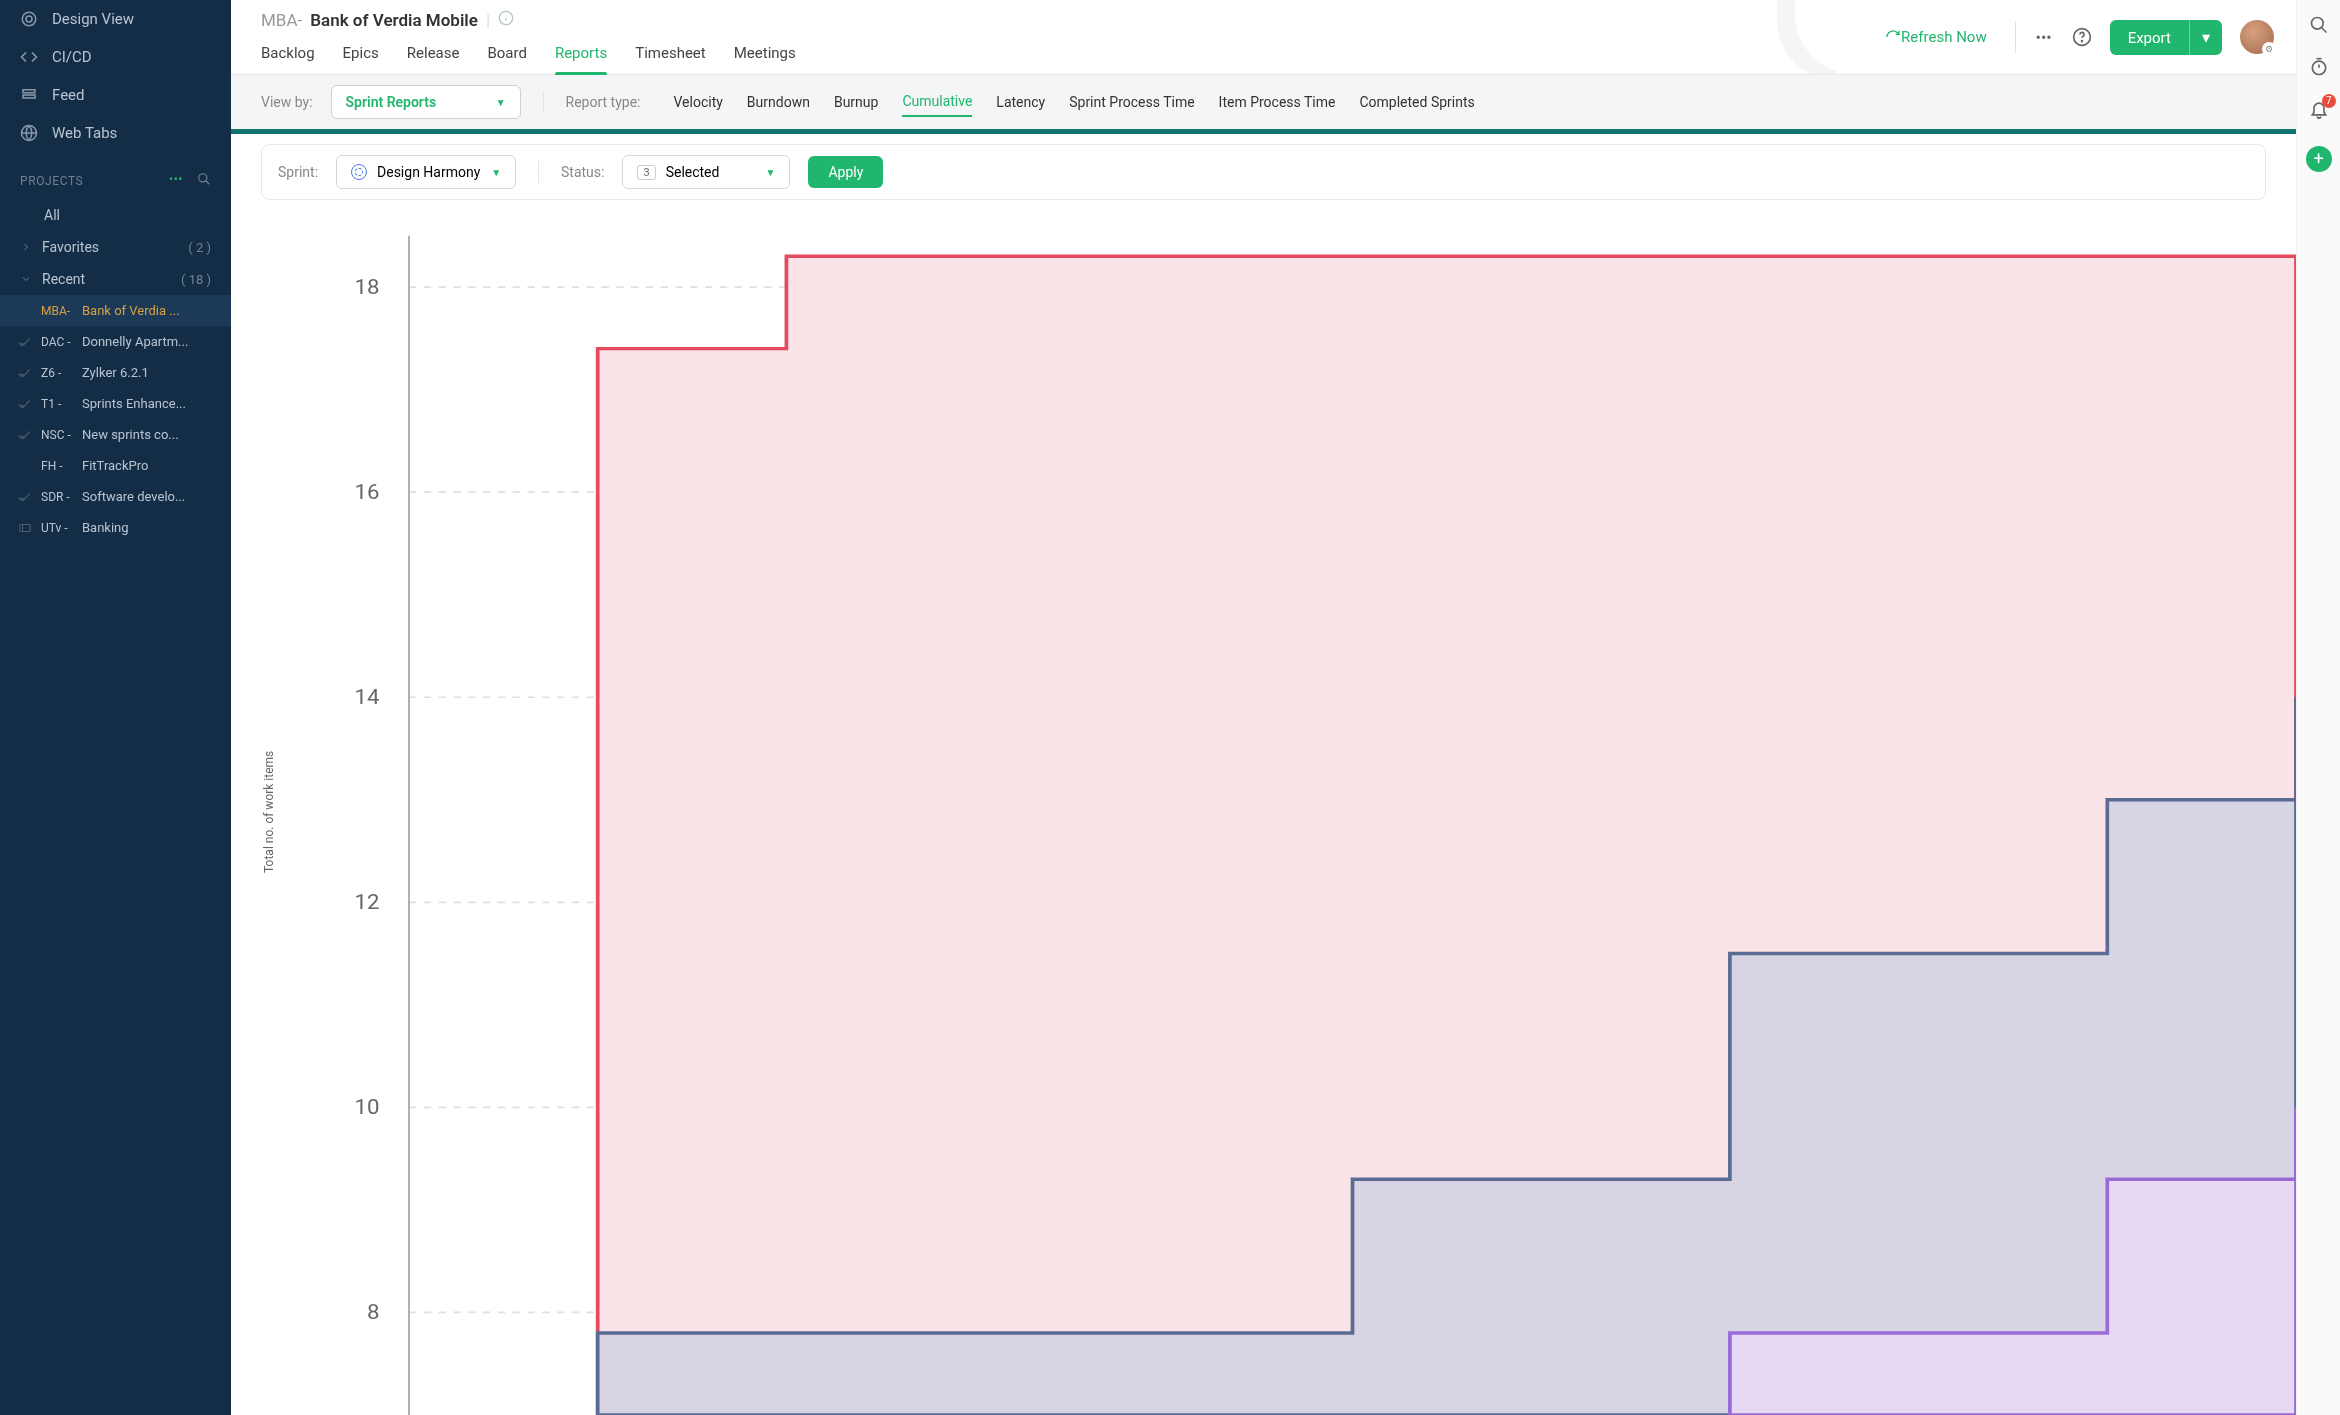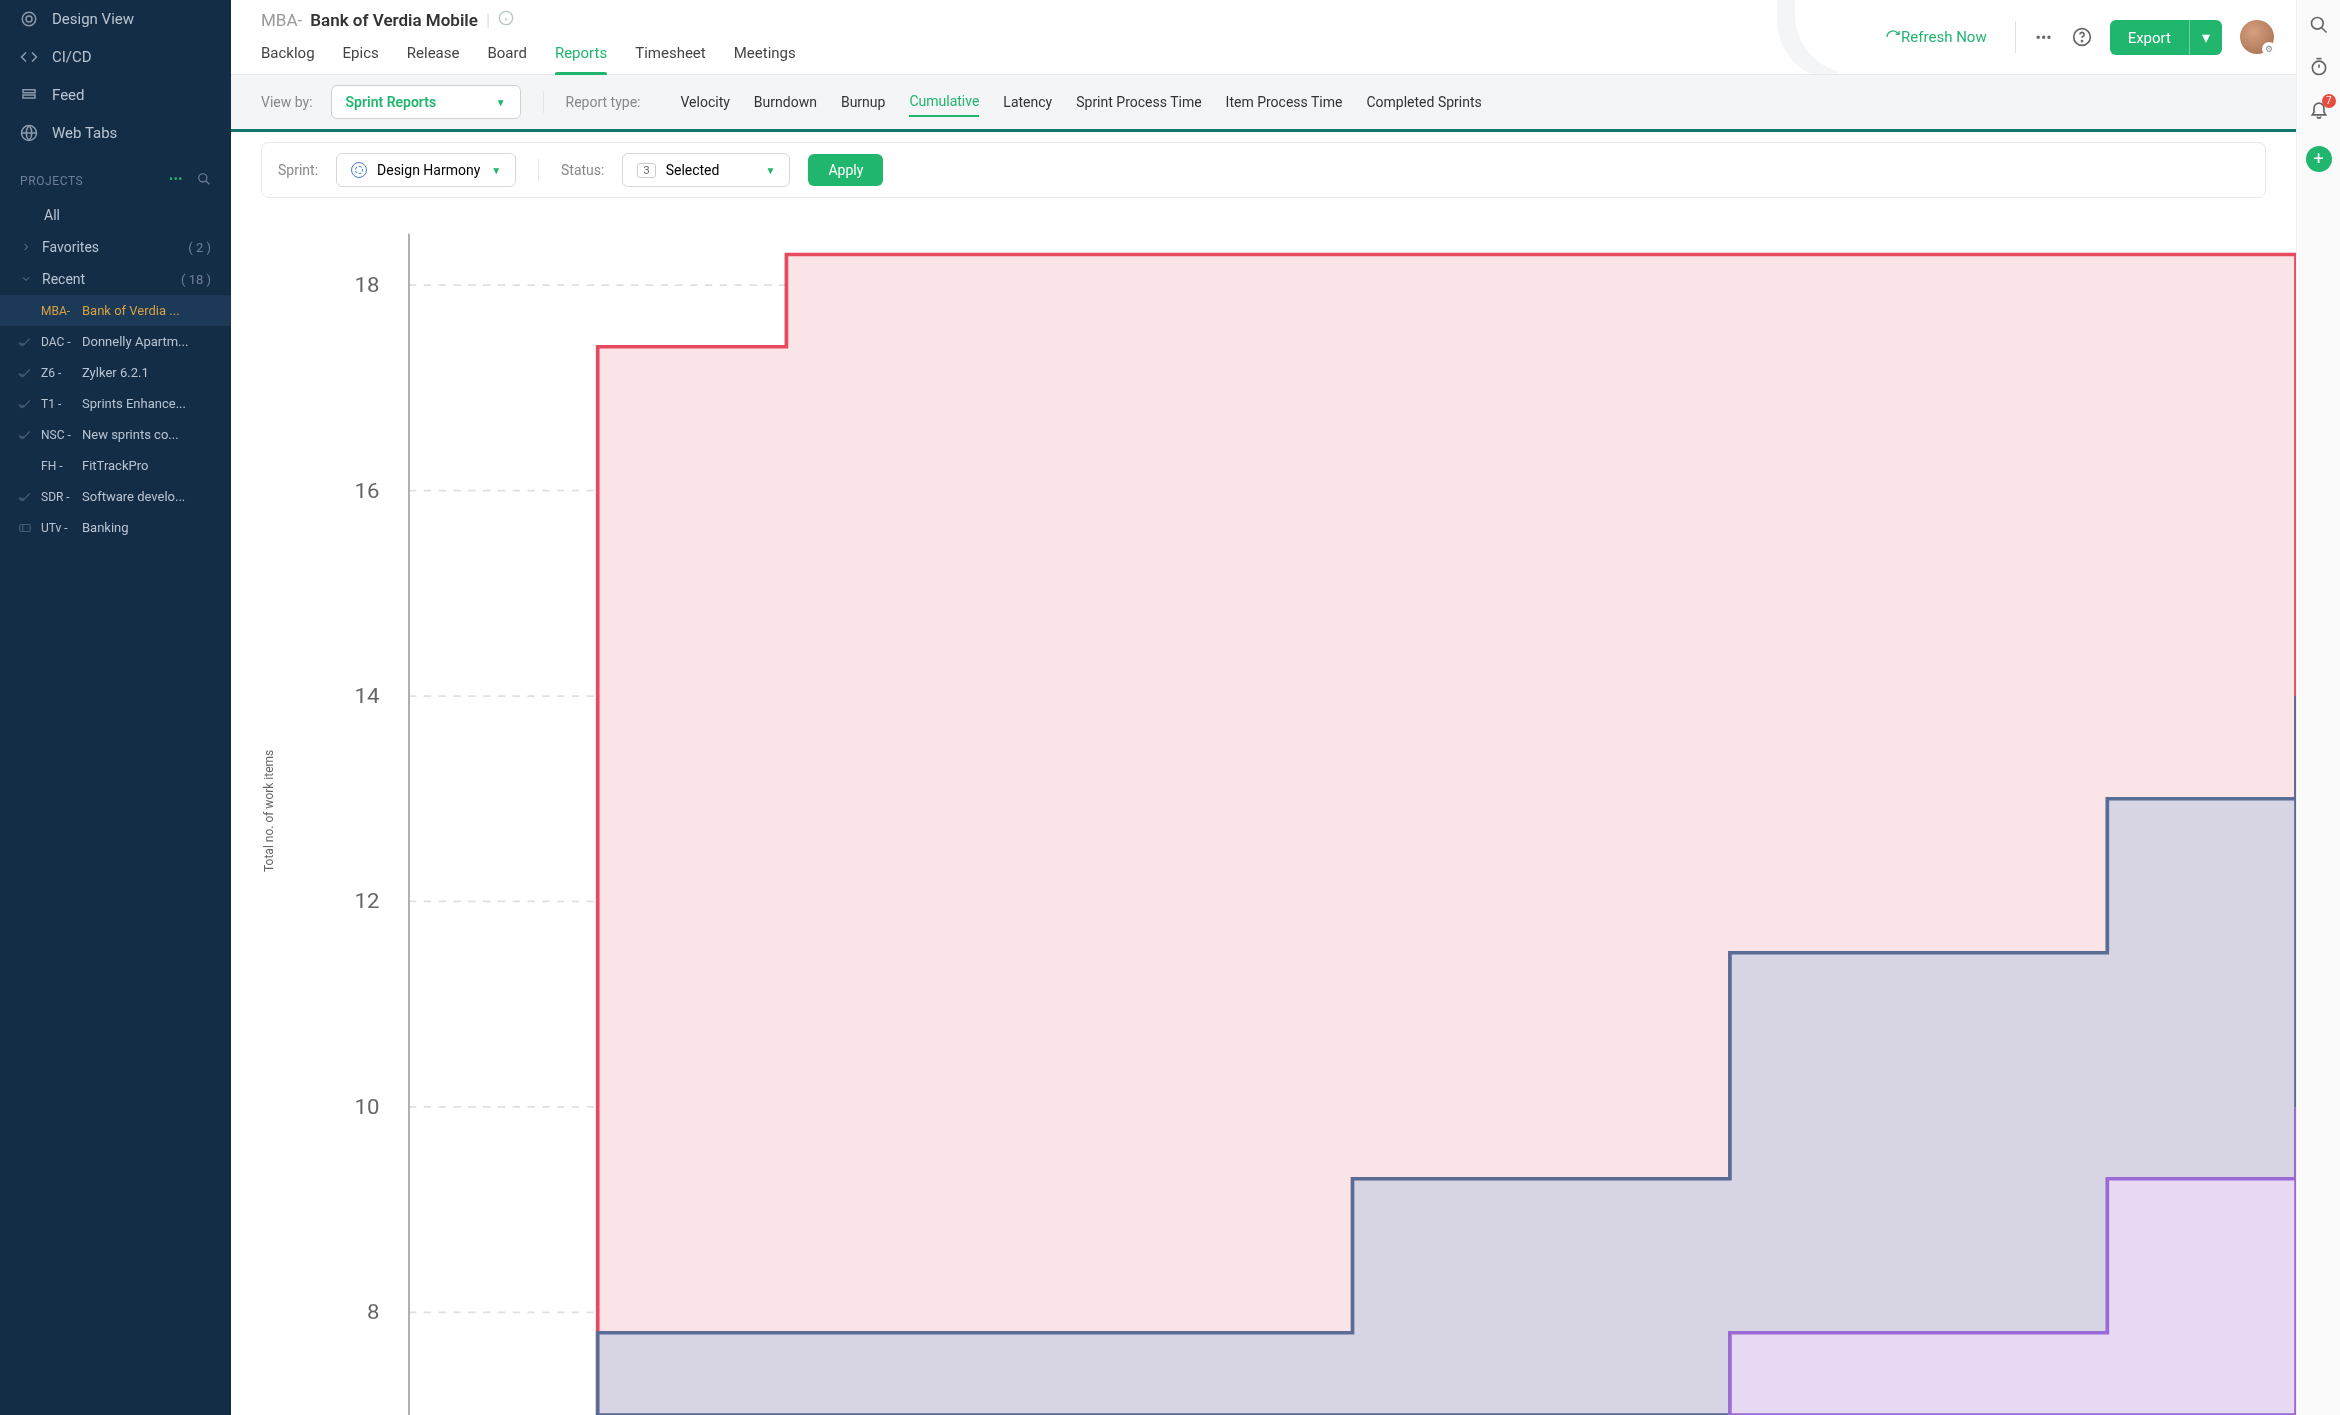--- a/index.html
+++ b/index.html
@@ -44,32 +44,32 @@
   .vdiv { width: 1px; height: 32px; background: #e0e0e0; }
   .ticon { width: 20px; height: 20px; color: #666; cursor: pointer; display:flex; align-items:center; justify-content:center;}
   .export-btn { display: flex; align-items: flex-end; background: #21b66e; color: #fff; border-radius: 6px; overflow: hidden; cursor: pointer; }
   .export-btn .lbl { padding: 8px 18px; font-size: 15px; }
   .export-btn .car { padding: 8px 12px; border-left: 1px solid rgba(255,255,255,.35); }
   .avatar { width: 34px; height: 34px; border-radius: 50%; background: radial-gradient(circle at 40% 35%, #d8a080, #a06a4a); position: relative; cursor: pointer; }
   .avatar .gear { position: absolute; bottom: -2px; right: -2px; width: 14px; height: 14px; background: #fff; border-radius: 50%; display:flex;align-items:center;justify-content:center; font-size:9px; color:#888;}
 
   
   .bar { display: flex; align-items: center; padding: 10px 30px; gap: 18px; font-size: 14px; }
-  .bar.viewby { background: #f4f5f6; border-bottom: 3px solid #0f766e; }
+  .bar.viewby { background: #f4f5f6; border-bottom: 5px solid #0f766e; }
   .muted { color: #888; }
   .select { display: flex; align-items: center; gap: 10px; border: 1px solid #d8d8d8; background: #fff; border-radius: 6px; padding: 8px 14px; cursor: pointer; min-height: 34px; }
   .select.green { color: #21b66e; font-weight: 600; border-color: #d0d0d0; }
   .select .caret { margin-left: auto; color: #21b66e; font-size: 10px; }
   .select.sprint { min-width: 180px; }
   .select.view { min-width: 190px; }
   .select.status { min-width: 168px; }
   .select .badge { border: 1px solid #ccc; border-radius: 3px; font-size: 11px; padding: 0 5px; color: #666; }
   .select .sicon { width:16px; height:16px; border:1.5px solid #4a7dde; border-radius:50%; position:relative; }
   .select .sicon::after{content:""; position:absolute; inset:3px; border:1.5px dashed #4a7dde; border-radius:50%;}
-  .report-types { display: flex; gap: 24px; align-items: center; margin-left: 22px; }
+  .report-types { display: flex; gap: 24px; align-items: center; margin-left: 15px; }
   .rt { cursor: pointer; padding: 6px 0; color: #333; }
   .rt.active { color: #21b66e; border-bottom: 2px solid #21b66e; }
 
   .bar.filter { border: 1px solid #e8e8e8; border-radius: 8px; margin: 10px 30px 0 30px; padding: 10px 16px; }
   .apply-btn { background: #21b66e; color: #fff; border-radius: 6px; padding: 8px 20px; cursor: pointer; }
   .vdiv2 { width:1px; height:22px; background:#e5e5e5; margin:0 4px;}
 
   
   .chart-wrap { flex: 1; position: relative; margin: 10px 0 0 30px; overflow:hidden; }
   .chart-wrap svg { width: 100%; height: 100%; }

